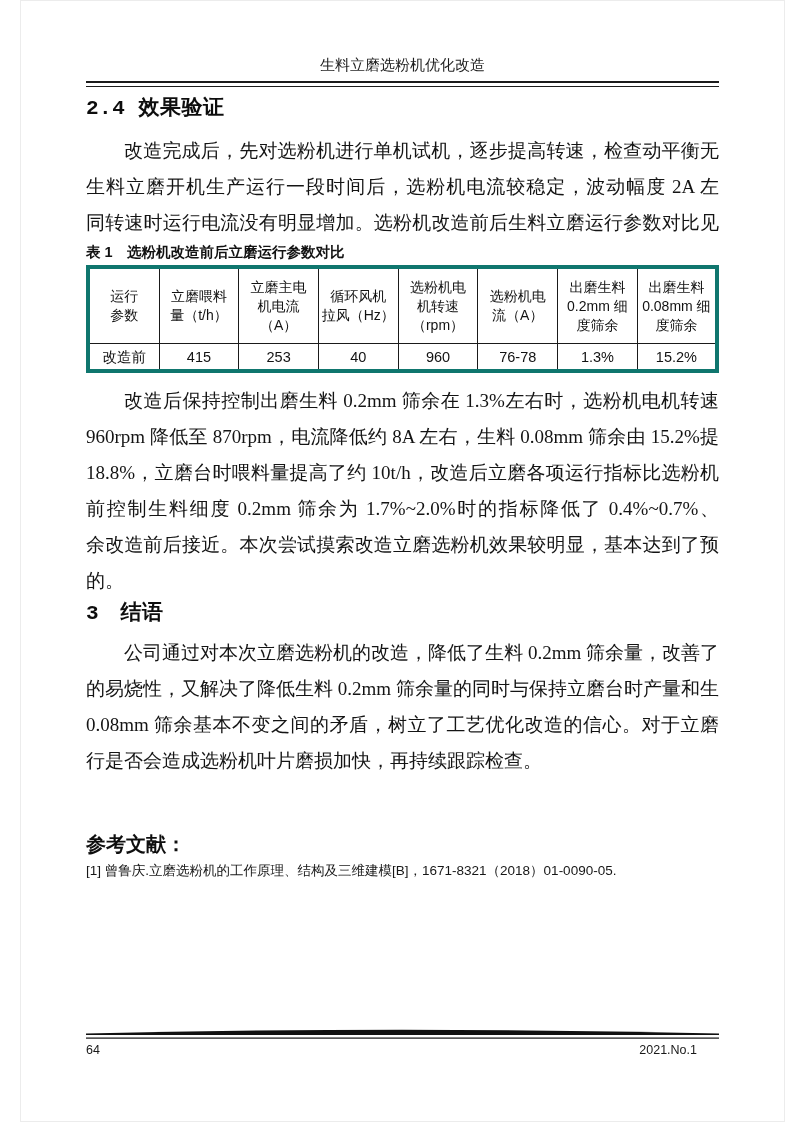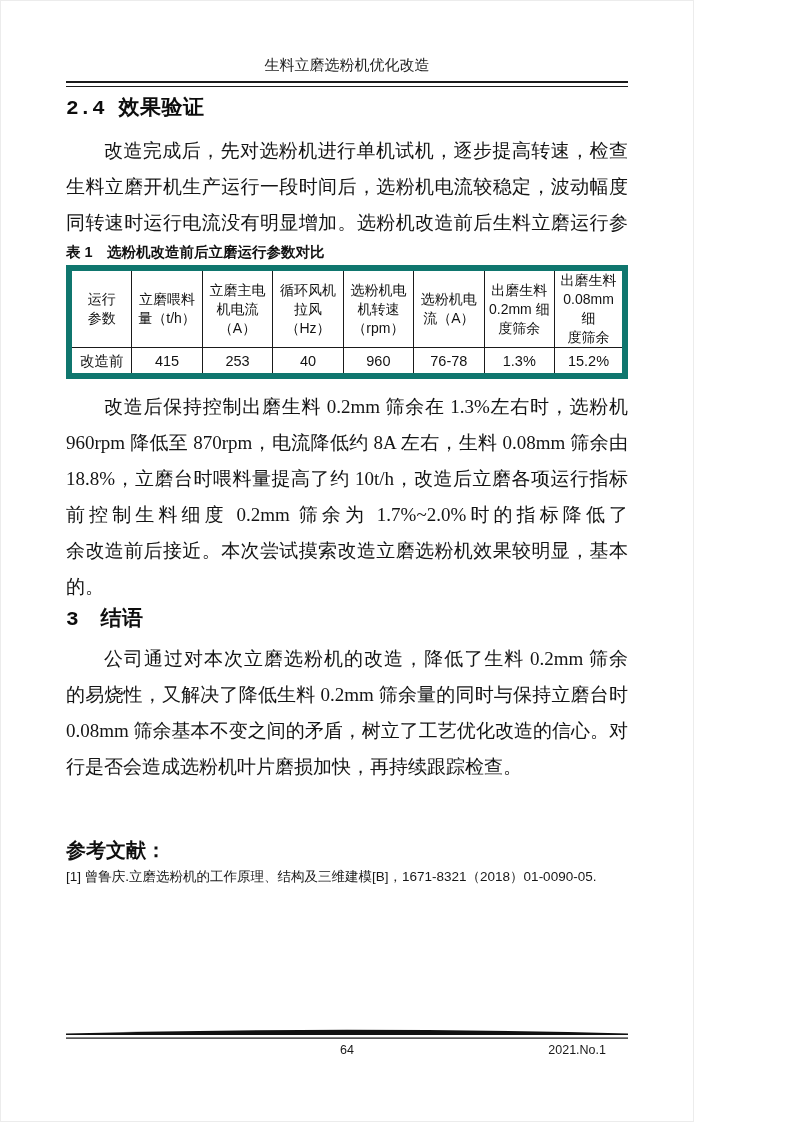--- a/index.html
+++ b/index.html
@@ -1,21 +1,22 @@
 <!DOCTYPE html>
 <html lang="zh"><head>
 <meta charset="utf-8">
 <style>
   html,body{margin:0;padding:0;background:#fff;}
   .page{
-    width:694px;height:1122px;background:#fff;position:relative;
+    width:765px;height:1122px;background:#fff;position:relative;
     padding:0 66px;box-sizing:border-box;overflow:hidden;
     box-shadow:inset 0 0 0 1px #ececec;
     color:#161616;
     font-family:"Liberation Serif","DejaVu Serif",serif;
+    margin-left:20px;
   }
   
   .running-header{
     padding-top:54px;text-align:center;
     font-size:15px;line-height:22px;color:#1d1d1d;
   }
   .header-rule{
     margin-top:5px;height:3px;
     border-top:2.5px solid #1b1b1b;
     border-bottom:1.2px solid #1b1b1b;
@@ -37,21 +38,21 @@
   .pline.ind{text-indent:2em;}
   .pline.end{text-align:left;text-align-last:left;}
   
   .tbl-caption{
     margin-top:0;text-align:left;font-size:14.5px;line-height:22px;
     font-family:"Liberation Sans","DejaVu Sans",sans-serif;font-weight:600;
     color:#111;
   }
   table.t1{
     margin-top:2px;width:100%;border-collapse:collapse;
-    border:6px solid #0f766e;table-layout:fixed;
+    border:4px solid #0f766e;table-layout:fixed;
     font-family:"Liberation Sans","DejaVu Sans",sans-serif;
   }
   table.t1 th,table.t1 td{
     border:1.2px solid #1a1a1a;text-align:center;vertical-align:middle;
     padding:0 2px;color:#121212;font-weight:normal;
   }
   table.t1 th{
     height:74px;font-size:14px;line-height:19px;white-space:pre-line;
   }
   table.t1 td{height:25px;font-size:14.5px;line-height:16px;}
@@ -67,21 +68,21 @@
     font-family:"Liberation Sans","DejaVu Sans",sans-serif;
   }
   
   .footer{position:absolute;left:66px;right:66px;top:1028px;}
   .footer-rule-svg{display:block;width:100%;height:12px;}
   .footer-text-row{
     position:relative;margin-top:1px;height:18px;
     font-family:"Liberation Sans","DejaVu Sans",sans-serif;
     font-size:12.5px;line-height:18px;color:#191919;
   }
-  .page-number{display:block;text-align:center;}
+  .page-number{display:block;text-align:left;}
   .issue-label{position:absolute;right:22px;top:0;}
 </style>
 </head>
 <body>
 
 <div class="page">
 
   <div class="running-header">生料立磨选粉机优化改造</div>
   <div class="header-rule"></div>
 

